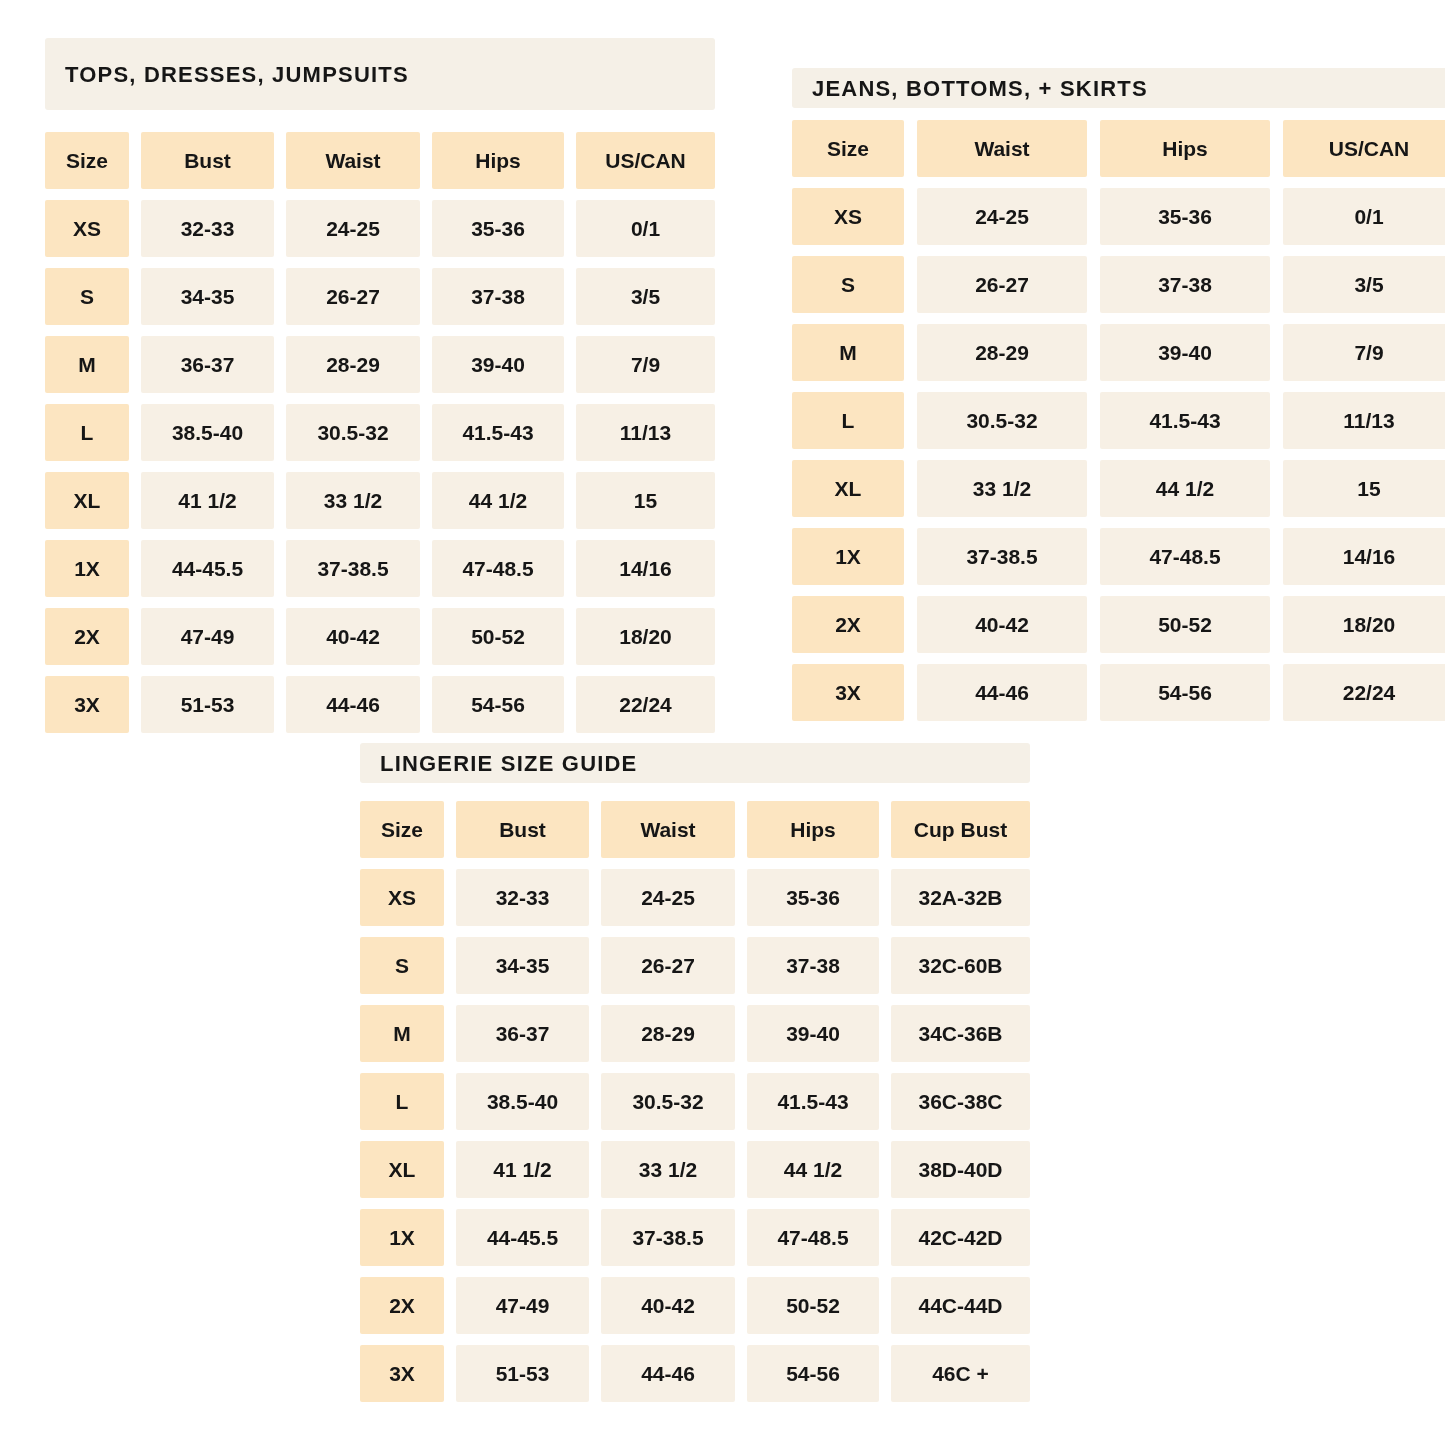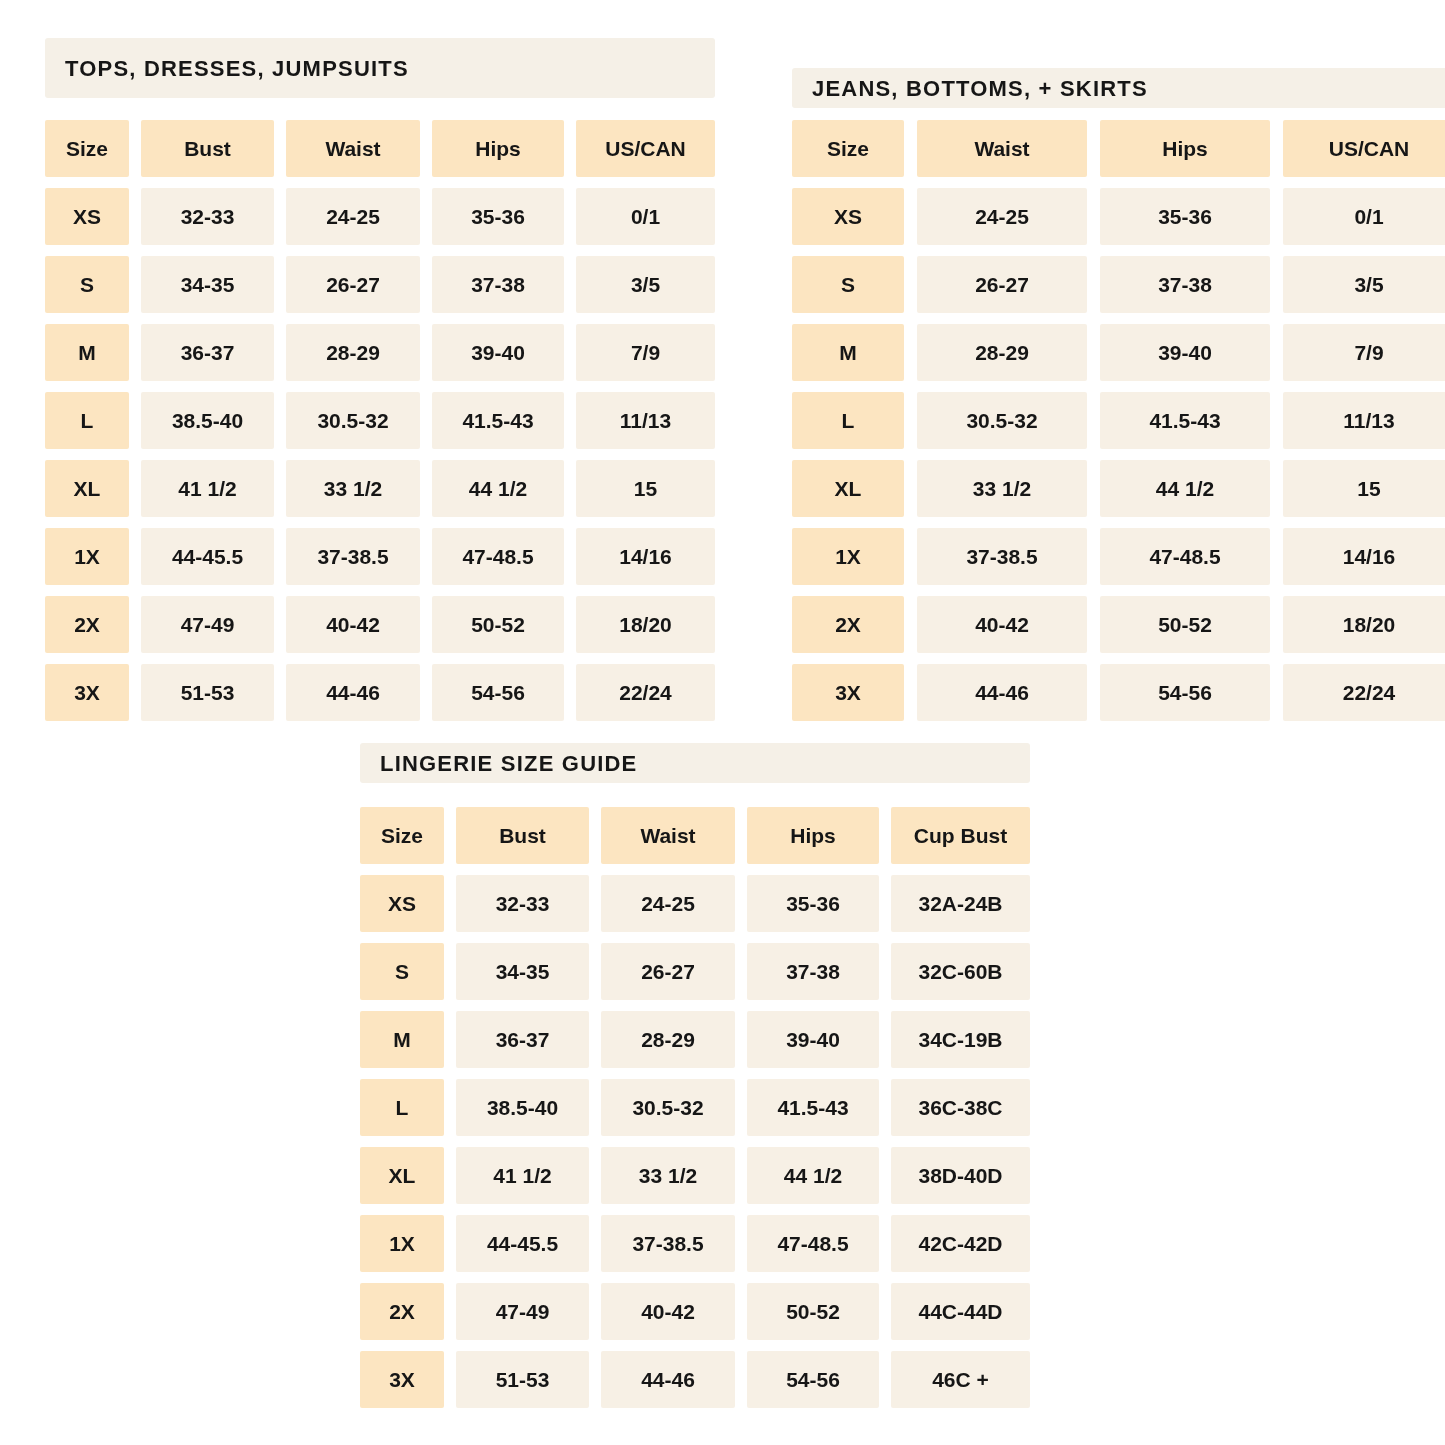--- a/index.html
+++ b/index.html
@@ -54,27 +54,27 @@
     justify-content:center;
     font-size:21px;
     font-weight:700;
     border-radius:2px;
     background:var(--data-cell-bg);
     white-space:nowrap;
   }
   .header-cell,.size-cell{background:var(--header-cell-bg);text-align:center;}
   
   #chart-tops{left:45px;top:38px;width:670px;}
-  #chart-tops .title-bar{height:60px;margin-bottom:22px;}
+  #chart-tops .title-bar{height:72px;margin-bottom:22px;}
   
   #chart-jeans{left:744px;top:68px;width:663px;margin-left:48px;}
   #chart-jeans .title-bar{height:40px;margin-bottom:12px;}
   
   #chart-lingerie{left:360px;top:743px;width:670px;}
-  #chart-lingerie .title-bar{height:40px;margin-bottom:24px;}
+  #chart-lingerie .title-bar{height:40px;margin-bottom:18px;}
 </style>
 </head>
 <body>
 
 <section class="chart" id="chart-tops">
   <div class="title-bar">
     <div class="title-line">TOPS, DRESSES, JUMPSUITS</div>
   </div>
   <div class="size-grid grid-5">
       <div class="cell header-cell">Size</div>
@@ -176,31 +176,31 @@
   <div class="size-grid grid-5">
       <div class="cell header-cell">Size</div>
       <div class="cell header-cell">Bust</div>
       <div class="cell header-cell">Waist</div>
       <div class="cell header-cell">Hips</div>
       <div class="cell header-cell">Cup Bust</div>
       <div class="cell size-cell">XS</div>
       <div class="cell data-cell">32-33</div>
       <div class="cell data-cell">24-25</div>
       <div class="cell data-cell">35-36</div>
-      <div class="cell data-cell">32A-24B</div>
+      <div class="cell data-cell">32A-32B</div>
       <div class="cell size-cell">S</div>
       <div class="cell data-cell">34-35</div>
       <div class="cell data-cell">26-27</div>
       <div class="cell data-cell">37-38</div>
       <div class="cell data-cell">32C-60B</div>
       <div class="cell size-cell">M</div>
       <div class="cell data-cell">36-37</div>
       <div class="cell data-cell">28-29</div>
       <div class="cell data-cell">39-40</div>
-      <div class="cell data-cell">34C-19B</div>
+      <div class="cell data-cell">34C-36B</div>
       <div class="cell size-cell">L</div>
       <div class="cell data-cell">38.5-40</div>
       <div class="cell data-cell">30.5-32</div>
       <div class="cell data-cell">41.5-43</div>
       <div class="cell data-cell">36C-38C</div>
       <div class="cell size-cell">XL</div>
       <div class="cell data-cell">41 1/2</div>
       <div class="cell data-cell">33 1/2</div>
       <div class="cell data-cell">44 1/2</div>
       <div class="cell data-cell">38D-40D</div>

